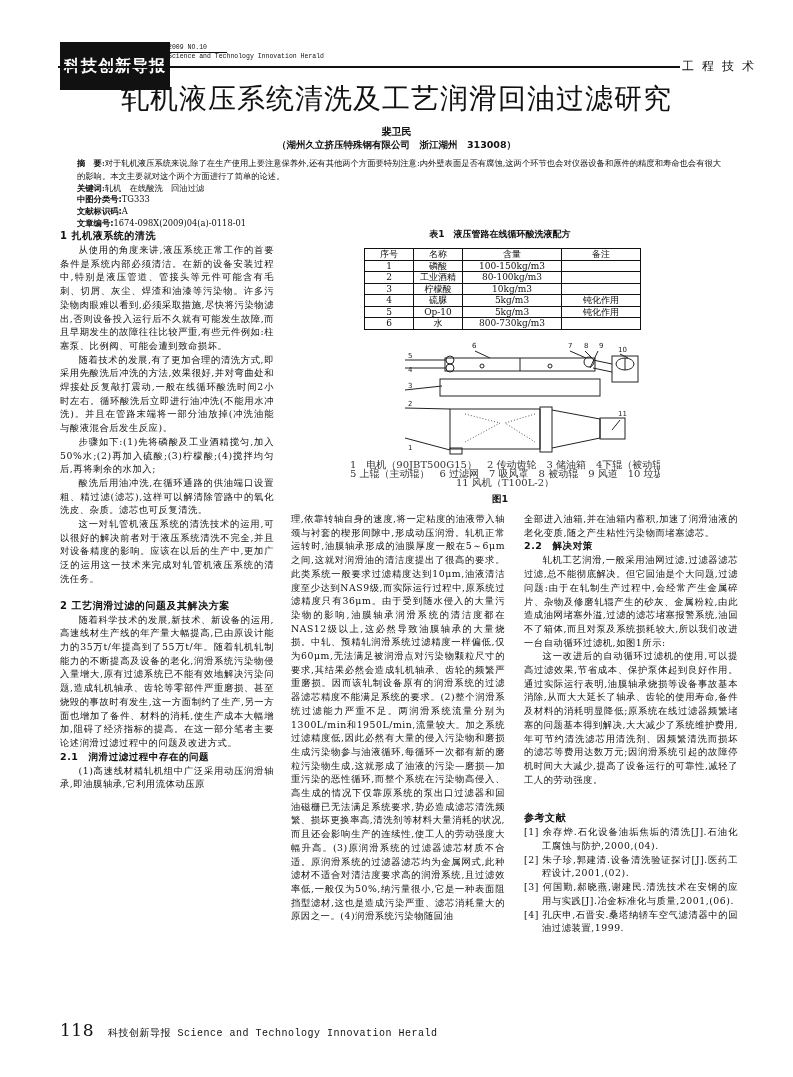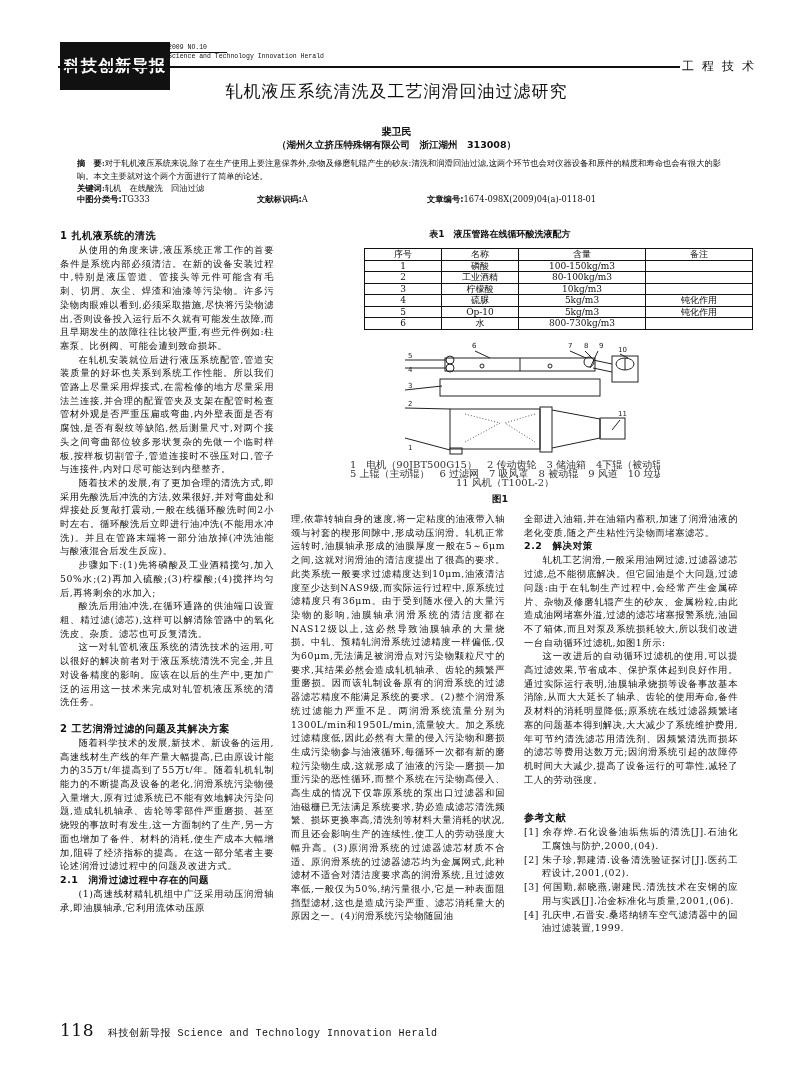--- a/index.html
+++ b/index.html
@@ -6,37 +6,37 @@
   body { width: 793px; height: 1077px; position: relative; overflow: hidden;
          font-family: "DejaVu Serif", "Liberation Serif", serif; color: #111; }
   .abs { position: absolute; }
   .masthead-logo { left: 60px; top: 42px; background: #111; color: #fff;
          font-family: "DejaVu Sans", "Liberation Sans", sans-serif; font-weight: bold;
          font-size: 16px; padding: 14px 4px; letter-spacing: 1px; line-height: 20px; }
   .issue { left: 168px; top: 44px; font-family: "Liberation Mono", monospace; font-size: 6.5px; line-height: 8px; }
   .issue .num { border-bottom: 1px solid #111; display: inline-block; padding-right: 20px; }
   .rule { left: 58px; top: 66px; width: 622px; height: 2px; background: #111; }
   .section-tag { left: 682px; top: 58px; font-size: 12px; letter-spacing: 8px; }
-  .title { left: 0; width: 793px; top: 80px; text-align: center; font-size: 17px; letter-spacing: 1px; }
+  .title { left: 0; width: 793px; top: 80px; text-align: center; font-size: 28px; letter-spacing: 1px; }
   .author { left: 0; width: 793px; top: 125px; text-align: center; font-family: "DejaVu Sans", sans-serif; font-size: 10px; font-weight: bold; }
   .affil { left: 0; width: 793px; top: 139px; text-align: center; font-family: "DejaVu Sans", sans-serif; font-size: 9.5px; font-weight: bold; word-spacing: 10px; }
   .abstract { left: 77px; top: 157px; width: 650px; font-size: 8.3px; line-height: 12px; }
   .abstract b { font-family: Liberation Serif, serif; }
   .meta-row { left: 77px; top: 193px; width: 650px; font-size: 8.3px; line-height: 12px; display: flex; }
   .meta-row span b { font-family: "DejaVu Sans", sans-serif; }
   .col { font-size: 9.3px; line-height: 13.7px; text-align: justify; letter-spacing: 0.55px; }
   .col p { margin: 0; text-indent: 2em; }
   .col h2 { margin: 0; font-family: "DejaVu Sans", sans-serif; font-size: 10px; font-weight: bold; line-height: 15px; }
   .col h3 { margin: 0; font-family: "DejaVu Sans", sans-serif; font-size: 9.5px; font-weight: bold; line-height: 14px; }
   .col1 { left: 60px; top: 228px; width: 214px; }
   .col2 { left: 291px; top: 512px; width: 214px; }
   .col3 { left: 524px; top: 512px; width: 214px; }
   .tcap { left: 340px; top: 228px; width: 320px; text-align: center; font-family: "DejaVu Sans", sans-serif; font-size: 9px; font-weight: bold; word-spacing: 8px; }
   table.rec { position: absolute; left: 364px; top: 248px; border-collapse: collapse; font-size: 9px; }
-  table.rec td, table.rec th { border: 1px solid #111; padding: 0 14px; line-height: 10.5px; text-align: center; font-weight: normal; }
+  table.rec td, table.rec th { border: 1px solid #111; padding: 0 0; line-height: 10.5px; text-align: center; font-weight: normal; }
   .figure { left: 350px; top: 338px; width: 300px; height: 118px; }
   .fig-legend { left: 350px; top: 460px; width: 310px; font-size: 10px; line-height: 9px; color: #333; white-space: pre; overflow: hidden; text-align: center; }
   .fig-cap { left: 340px; top: 493px; width: 320px; text-align: center; font-family: "DejaVu Sans", sans-serif; font-weight: bold; font-size: 9.5px; }
   .refs-title { font-family: "DejaVu Sans", sans-serif; font-weight: bold; font-size: 10px; margin-top: 24px; line-height: 15px; }
   .ref { padding-left: 18px; text-indent: -18px; }
   .footer { left: 60px; top: 1020px; font-family: "Liberation Mono", monospace; font-size: 10px; letter-spacing: 0.5px; }
   .footer .pg { font-family: "DejaVu Serif", serif; font-size: 17px; margin-right: 14px; }
 </style>
 </head>
 <body>
@@ -47,33 +47,32 @@
   <span>Science and Technology Innovation Herald</span>
 </div>
 <div class="abs rule"></div>
 <div class="abs section-tag">工程技术</div>
 
 <div class="abs title">轧机液压系统清洗及工艺润滑回油过滤研究</div>
 <div class="abs author">裴卫民</div>
 <div class="abs affil">（湖州久立挤压特殊钢有限公司　浙江湖州　313008）</div>
 
 <div class="abs abstract">
-  <b>摘　要:</b><span>对于轧机液压系统来说,除了在生产使用上要注意保养外,杂物及修磨轧辊产生的砂灰:清洗和润滑回油过滤,这两个环节也会对仪器设备和原件的精度和寿命也会有很大的影响。本文主要就对这个两个方面进行了简单的论述。</span><br>
+  <b>摘　要:</b><span>对于轧机液压系统来说,除了在生产使用上要注意保养外,还有其他两个方面要特别注意:内外壁表面是否有腐蚀,这两个环节也会对仪器设备和原件的精度和寿命也会有很大的影响。本文主要就对这个两个方面进行了简单的论述。</span><br>
   <b>关键词:</b><span>轧机　在线酸洗　回油过滤</span>
 </div>
-<div class="abs meta-row" style="top:193px;">
+<div class="abs meta-row" style="top:193px;flex-direction:column;">
   <span style="width:180px;"><b>中图分类号:</b><span>TG333</span></span>
   <span style="width:170px;"><b>文献标识码:</b><span>A</span></span>
   <span><b>文章编号:</b><span>1674-098X(2009)04(a)-0118-01</span></span>
 </div>
 
 <div class="abs col col1">
   <h2>1 扎机液系统的清洗</h2>
   <p>从使用的角度来讲,液压系统正常工作的首要条件是系统内部必须清洁。在新的设备安装过程中,特别是液压管道、管接头等元件可能含有毛刺、切屑、灰尘、焊渣和油漆等污染物。许多污染物肉眼难以看到,必须采取措施,尽快将污染物滤出,否则设备投入运行后不久就有可能发生故障,而且早期发生的故障往往比较严重,有些元件例如:柱塞泵、比例阀、可能会遭到致命损坏。</p>
-  <p>在轧机安装就位后进行液压系统配管,管道安装质量的好坏也关系到系统工作性能。所以我们管路上尽量采用焊接式,在需检修的地方尽量采用法兰连接,并合理的配置管夹及支架在配管时检查管材外观是否严重压扁或弯曲,内外壁表面是否有腐蚀,是否有裂纹等缺陷,然后测量尺寸,对两个接头之间弯曲部位较多形状复杂的先做一个临时样板,按样板切割管子,管道连接时不强压对口,管子与连接件,内对口尽可能达到内壁整齐。</p>
   <p>随着技术的发展,有了更加合理的清洗方式,即采用先酸洗后冲洗的方法,效果很好,并对弯曲处和焊接处反复敲打震动,一般在线循环酸洗时间2小时左右。循环酸洗后立即进行油冲洗(不能用水冲洗)。并且在管路末端将一部分油放掉(冲洗油能与酸液混合后发生反应)。</p>
   <p>步骤如下:(1)先将磷酸及工业酒精搅匀,加入50%水;(2)再加入硫酸;(3)柠檬酸;(4)搅拌均匀后,再将剩余的水加入;</p>
   <p>酸洗后用油冲洗,在循环通路的供油端口设置粗、精过滤(滤芯),这样可以解清除管路中的氧化洗皮、杂质。滤芯也可反复清洗。</p>
   <p>这一对轧管机液压系统的清洗技术的运用,可以很好的解决前者对于液压系统清洗不完全,并且对设备精度的影响。应该在以后的生产中,更加广泛的运用这一技术来完成对轧管机液压系统的清洗任务。</p>
   <div style="height:12px"></div>
   <h2>2 工艺润滑过滤的问题及其解决方案</h2>
   <p>随着科学技术的发展,新技术、新设备的运用,高速线材生产线的年产量大幅提高,已由原设计能力的35万t/年提高到了55万t/年。随着轧机轧制能力的不断提高及设备的老化,润滑系统污染物侵入量增大,原有过滤系统已不能有效地解决污染问题,造成轧机轴承、齿轮等零部件严重磨损、甚至烧毁的事故时有发生,这一方面制约了生产,另一方面也增加了备件、材料的消耗,使生产成本大幅增加,阻碍了经济指标的提高。在这一部分笔者主要论述润滑过滤过程中的问题及改进方式。</p>
   <h3>2.1　润滑过滤过程中存在的问题</h3>
   <p>(1)高速线材精轧机组中广泛采用动压润滑轴承,即油膜轴承,它利用流体动压原</p>
 </div>

